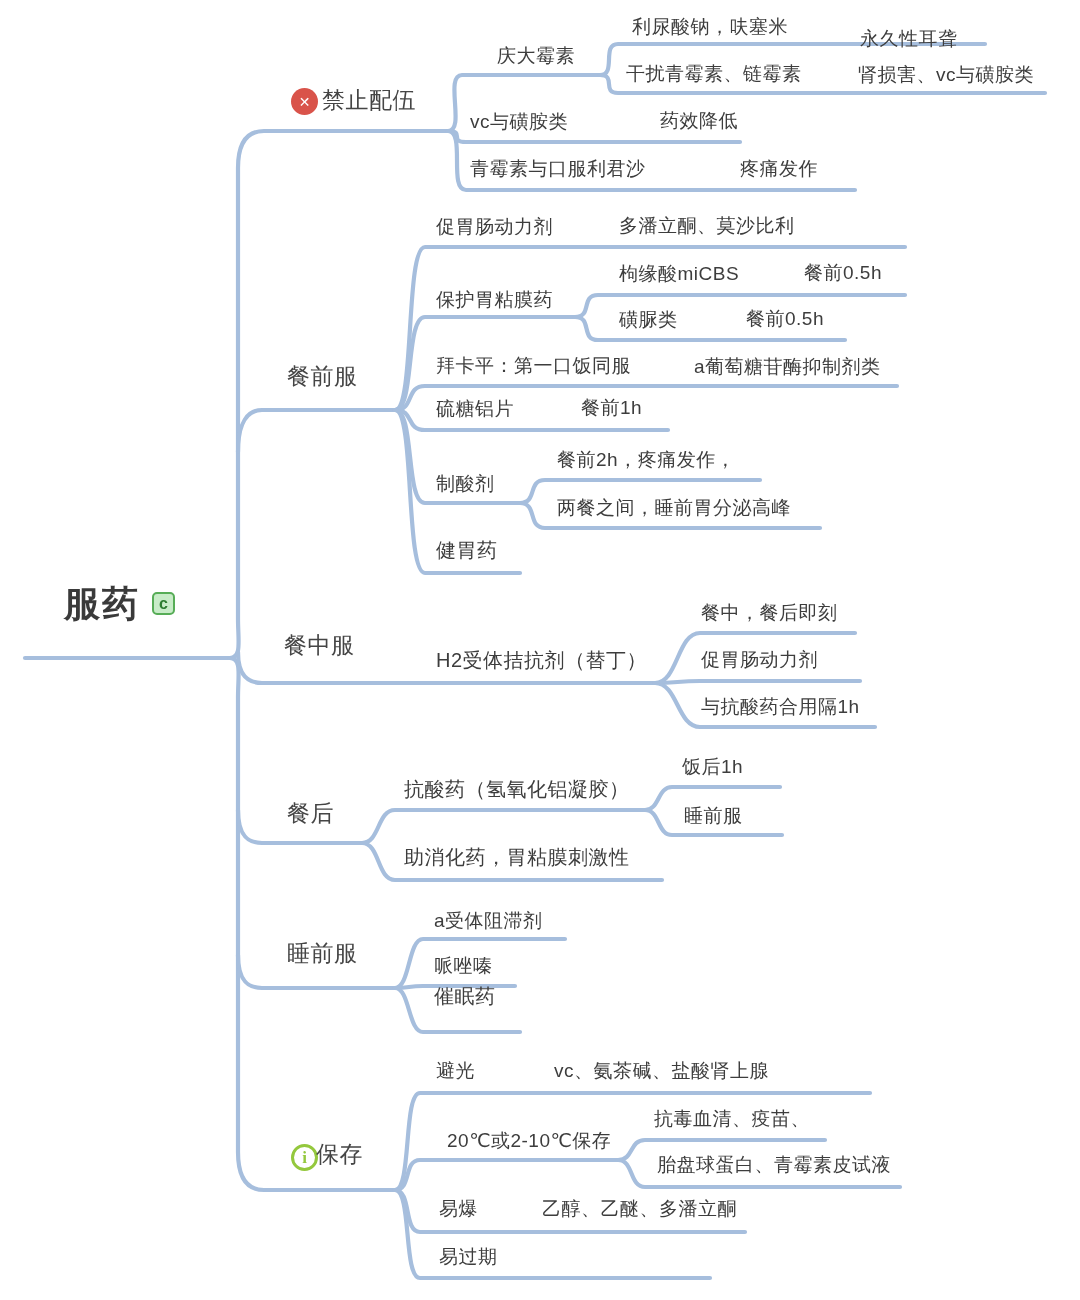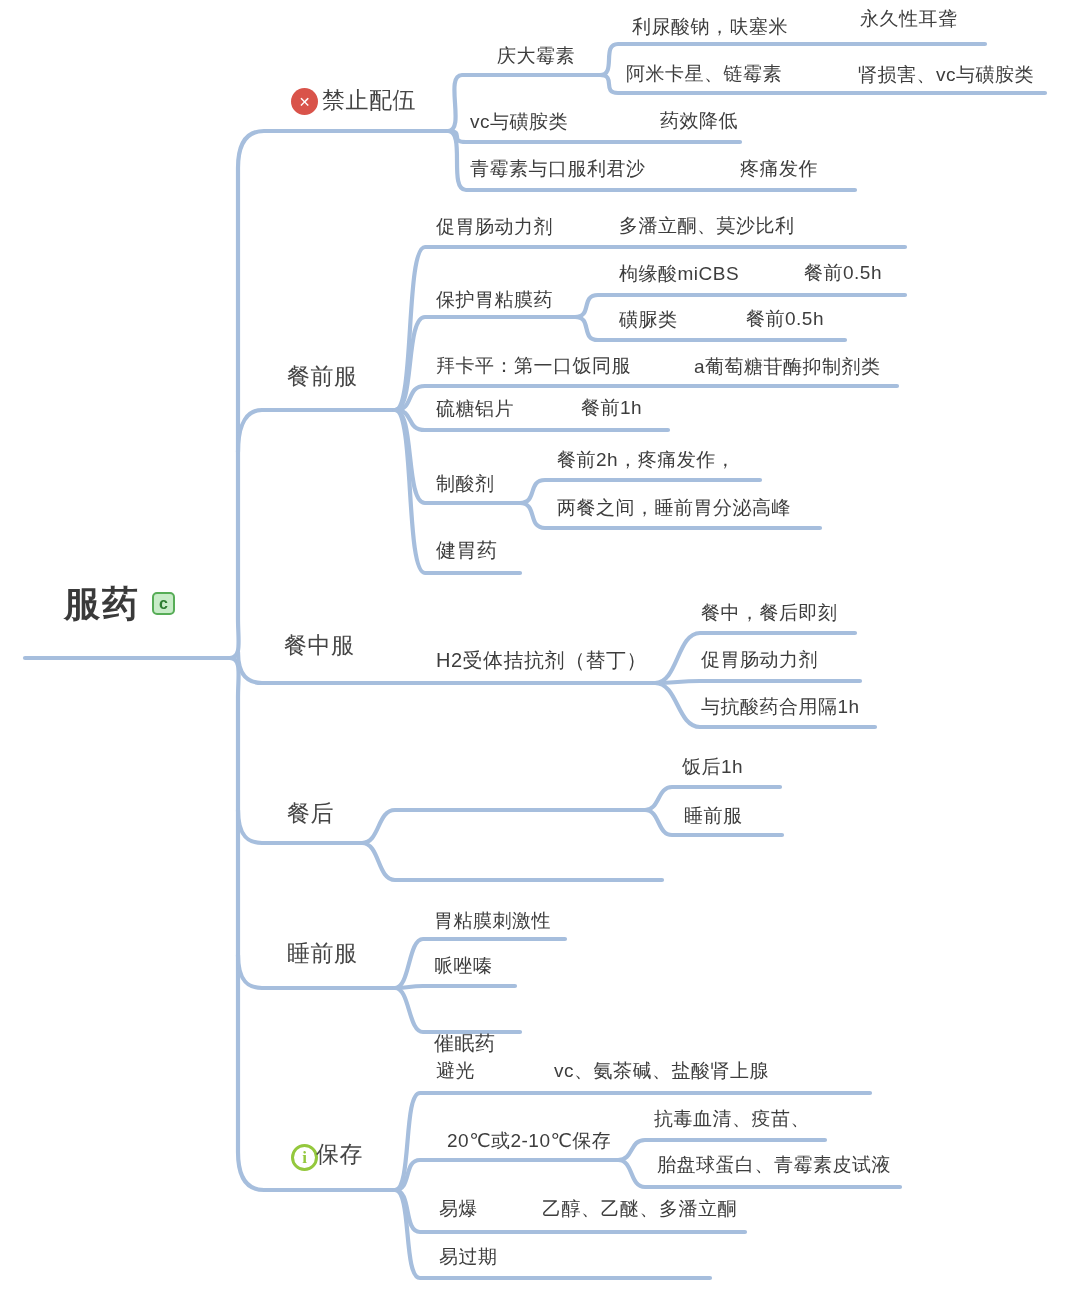--- a/index.html
+++ b/index.html
@@ -113,22 +113,22 @@
     <path d="M 618 1160 C 634 1160 629 1187 645 1187 H 900"></path>
   </svg>
 
   <div class="lb root-label" style="left:64px;top:582px">服药</div>
   <div class="badge" style="left:152px;top:592px">c</div>
 
   <div class="icon-x" style="left:291px;top:88px">✕</div>
   <div class="lb l1" style="left:322px;top:87px">禁止配伍</div>
   <div class="lb" style="left:497px;top:45px">庆大霉素</div>
   <div class="lb" style="left:632px;top:16px">利尿酸钠，呋塞米</div>
-  <div class="lb" style="left:860px;top:8px">永久性耳聋</div>
-  <div class="lb" style="left:626px;top:63px">阿米卡星、链霉素</div>
+  <div class="lb" style="left:860px;top:28px">永久性耳聋</div>
+  <div class="lb" style="left:626px;top:63px">干扰青霉素、链霉素</div>
   <div class="lb" style="left:858px;top:64px">肾损害、vc与磺胺类</div>
   <div class="lb" style="left:470px;top:111px">vc与磺胺类</div>
   <div class="lb" style="left:660px;top:110px">药效降低</div>
   <div class="lb" style="left:470px;top:158px">青霉素与口服利君沙</div>
   <div class="lb" style="left:740px;top:158px">疼痛发作</div>
 
   <div class="lb l1" style="left:287px;top:363px">餐前服</div>
   <div class="lb" style="left:436px;top:216px">促胃肠动力剂</div>
   <div class="lb" style="left:619px;top:215px">多潘立酮、莫沙比利</div>
   <div class="lb" style="left:436px;top:289px">保护胃粘膜药</div>
@@ -145,27 +145,29 @@
   <div class="lb" style="left:557px;top:497px">两餐之间，睡前胃分泌高峰</div>
   <div class="lb md" style="left:436px;top:538px">健胃药</div>
 
   <div class="lb l1" style="left:284px;top:632px">餐中服</div>
   <div class="lb md" style="left:436px;top:648px">H2受体拮抗剂（替丁）</div>
   <div class="lb" style="left:701px;top:602px">餐中，餐后即刻</div>
   <div class="lb" style="left:701px;top:649px">促胃肠动力剂</div>
   <div class="lb" style="left:701px;top:696px">与抗酸药合用隔1h</div>
 
   <div class="lb l1" style="left:287px;top:800px">餐后</div>
+  <div class="lb md" style="left:404px;top:777px">抗酸药（氢氧化铝凝胶）</div>
   <div class="lb" style="left:682px;top:756px">饭后1h</div>
   <div class="lb" style="left:684px;top:805px">睡前服</div>
+  <div class="lb md" style="left:404px;top:845px">助消化药，胃粘膜刺激性</div>
 
   <div class="lb l1" style="left:287px;top:940px">睡前服</div>
-  <div class="lb" style="left:434px;top:910px">胃粘膜刺激性</div>
+  <div class="lb" style="left:434px;top:910px">a受体阻滞剂</div>
   <div class="lb" style="left:434px;top:955px">哌唑嗪</div>
-  <div class="lb md" style="left:434px;top:1031px">催眠药</div>
+  <div class="lb md" style="left:434px;top:984px">催眠药</div>
 
   <div class="icon-i" style="left:291px;top:1144px">i</div>
   <div class="lb l1" style="left:316px;top:1141px">保存</div>
   <div class="lb" style="left:436px;top:1060px">避光</div>
   <div class="lb" style="left:554px;top:1060px">vc、氨茶碱、盐酸肾上腺</div>
   <div class="lb" style="left:447px;top:1130px">20℃或2-10℃保存</div>
   <div class="lb" style="left:654px;top:1108px">抗毒血清、疫苗、</div>
   <div class="lb" style="left:657px;top:1154px">胎盘球蛋白、青霉素皮试液</div>
   <div class="lb" style="left:439px;top:1198px">易爆</div>
   <div class="lb" style="left:542px;top:1198px">乙醇、乙醚、多潘立酮</div>

